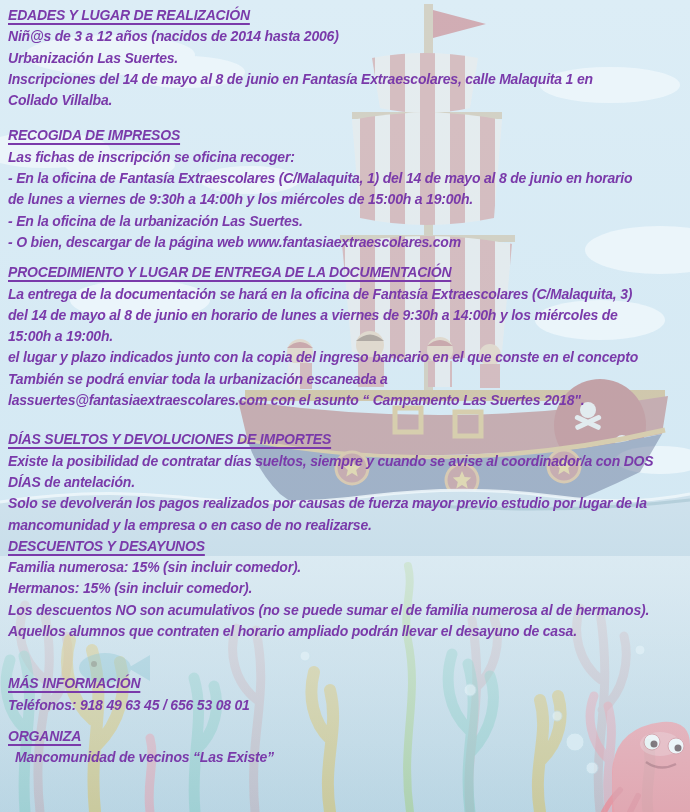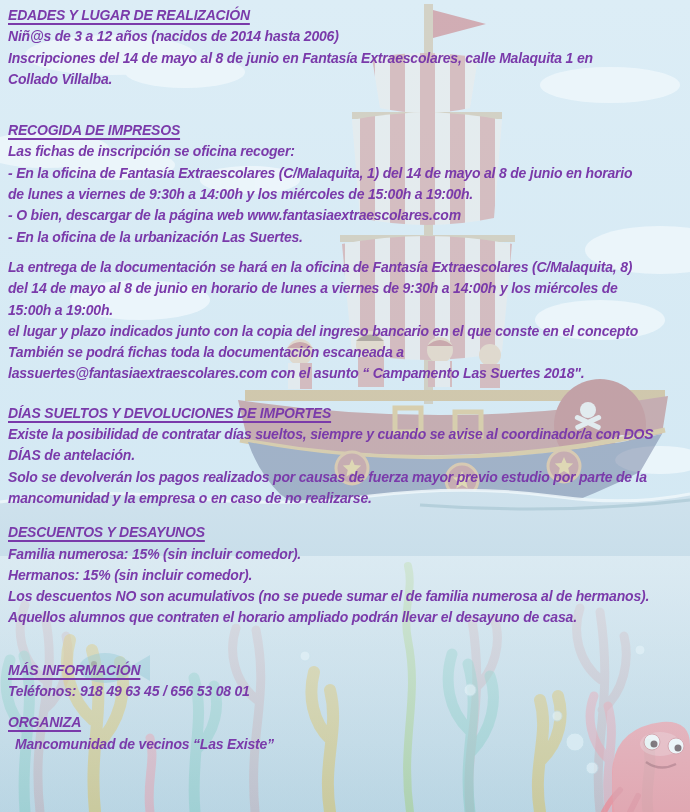--- a/index.html
+++ b/index.html
@@ -12,22 +12,22 @@
   #content{
     position:absolute;left:0;top:0;width:690px;height:812px;z-index:1;
     padding:5px 0 12px 8px;box-sizing:border-box;
     color:#7a3aaa;
     font-style:italic;font-weight:bold;
     font-size:14px;line-height:21.3px;letter-spacing:-0.2px;
   }
   .line{white-space:nowrap;height:21.3px;}
   .hd{text-decoration:underline;text-underline-offset:3px;text-decoration-thickness:1.5px;}
   .indent{padding-left:7px;}
-  .mt14{margin-top:30px}.mt9{margin-top:9px}.mt18{margin-top:18px}
-  .mt13{margin-top:13px}.mt20{margin-top:31px}.mt6{margin-top:10px}
+  .mt14{margin-top:14px}.mt9{margin-top:9px}.mt18{margin-top:18px}
+  .mt13{}.mt20{margin-top:31px}.mt6{margin-top:10px}
 </style>
 </head>
 <body>
 
 <svg id="bg" viewBox="0 0 690 812" xmlns="http://www.w3.org/2000/svg">
   <defs>
     <linearGradient id="skyGrad" x1="0" y1="0" x2="0" y2="1">
       <stop offset="0" stop-color="#dcedf6"></stop>
         <stop offset="1" stop-color="#cfe6f2"></stop>
     </linearGradient>
@@ -163,47 +163,49 @@
       </g>
     </g>
     <rect x="0" y="556" width="690" height="256" fill="url(#washGrad)"></rect>
   </g>
 </svg>
 
 <div id="content">
   <section>
     <div class="line"><span class="hd">EDADES Y LUGAR DE REALIZACIÓN</span></div>
     <div class="line">Niñ@s de 3 a 12 años (nacidos de 2014 hasta 2006)</div>
+    <div class="line">Urbanización Las Suertes.</div>
     <div class="line">Inscripciones del 14 de mayo al 8 de junio en Fantasía Extraescolares, calle Malaquita 1 en</div>
     <div class="line">Collado Villalba.</div>
   </section>
 
   <section class="mt14">
     <div class="line"><span class="hd">RECOGIDA DE IMPRESOS</span></div>
     <div class="line">Las fichas de inscripción se oficina recoger:</div>
     <div class="line">- En la oficina de Fantasía Extraescolares (C/Malaquita, 1) del 14 de mayo al 8 de junio en horario</div>
     <div class="line">de lunes a viernes de 9:30h a 14:00h y los miércoles de 15:00h a 19:00h.</div>
+    <div class="line">- En la oficina de la urbanización Las Suertes.</div>
     <div class="line">- O bien, descargar de la página web www.fantasiaextraescolares.com</div>
-    <div class="line">- En la oficina de la urbanización Las Suertes.</div>
   </section>
 
   <section class="mt9">
-    <div class="line">La entrega de la documentación se hará en la oficina de Fantasía Extraescolares (C/Malaquita, 8)</div>
+    <div class="line"><span class="hd">PROCEDIMIENTO Y LUGAR DE ENTREGA DE LA DOCUMENTACIÓN</span></div>
+    <div class="line">La entrega de la documentación se hará en la oficina de Fantasía Extraescolares (C/Malaquita, 3)</div>
     <div class="line">del 14 de mayo al 8 de junio en horario de lunes a viernes de 9:30h a 14:00h y los miércoles de</div>
     <div class="line">15:00h a 19:00h.</div>
     <div class="line">el lugar y plazo indicados junto con la copia del ingreso bancario en el que conste en el concepto</div>
-    <div class="line">También se podrá fichas toda la documentación escaneada a</div>
+    <div class="line">También se podrá enviar toda la urbanización escaneada a</div>
     <div class="line">lassuertes@fantasiaextraescolares.com con el asunto “ Campamento Las Suertes 2018".</div>
   </section>
 
   <section class="mt18">
     <div class="line"><span class="hd">DÍAS SUELTOS Y DEVOLUCIONES DE IMPORTES</span></div>
     <div class="line">Existe la posibilidad de contratar días sueltos, siempre y cuando se avise al coordinador/a con DOS</div>
     <div class="line">DÍAS de antelación.</div>
-    <div class="line">Solo se devolverán los pagos realizados por causas de fuerza mayor previo estudio por parte de la</div>
+    <div class="line">Solo se devolverán los pagos realizados por causas de fuerza mayor previo estudio por lugar de la</div>
     <div class="line">mancomunidad y la empresa o en caso de no realizarse.</div>
   </section>
 
   <section class="mt13">
     <div class="line"><span class="hd">DESCUENTOS Y DESAYUNOS</span></div>
     <div class="line">Familia numerosa: 15% (sin incluir comedor).</div>
     <div class="line">Hermanos: 15% (sin incluir comedor).</div>
     <div class="line">Los descuentos NO son acumulativos (no se puede sumar el de familia numerosa al de hermanos).</div>
     <div class="line">Aquellos alumnos que contraten el horario ampliado podrán llevar el desayuno de casa.</div>
   </section>

